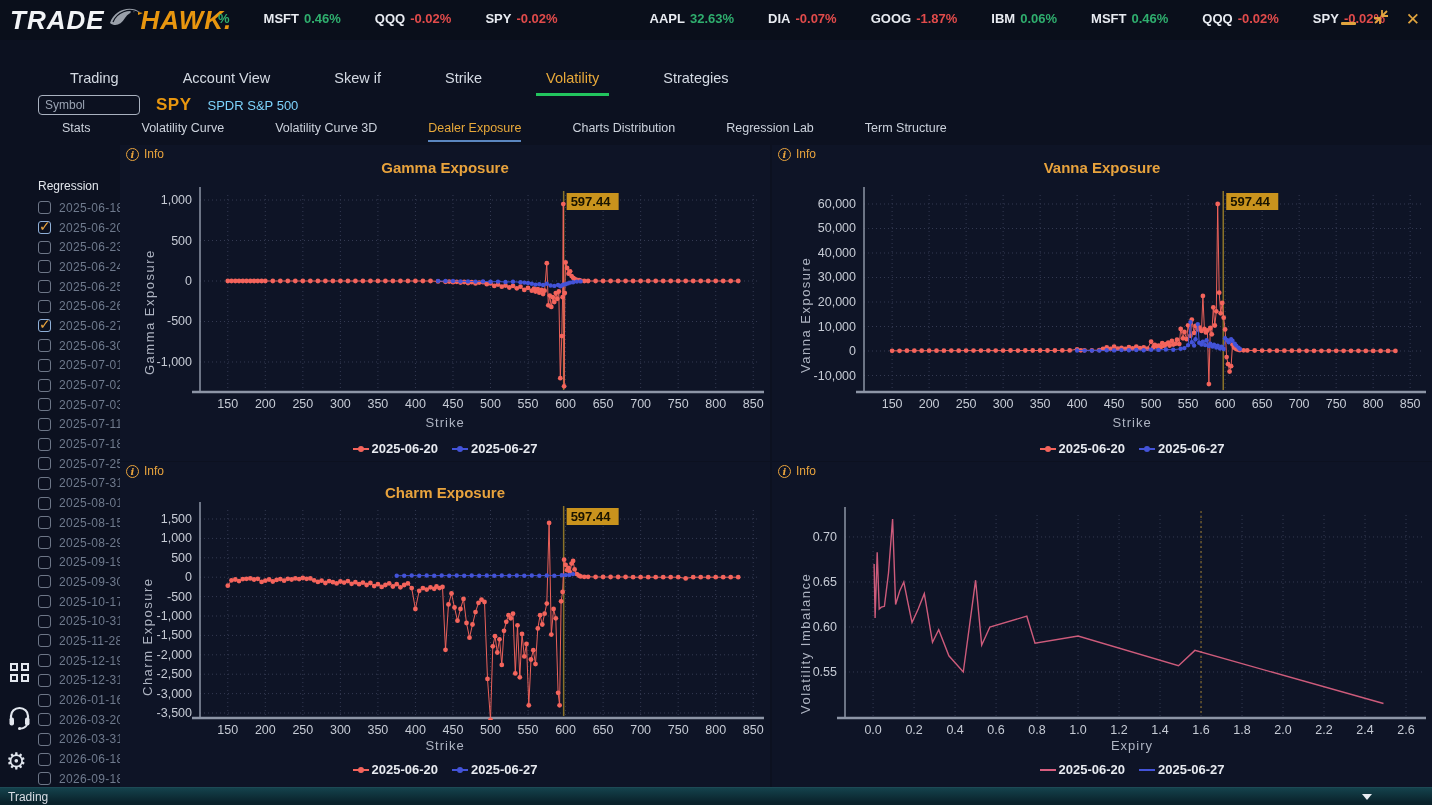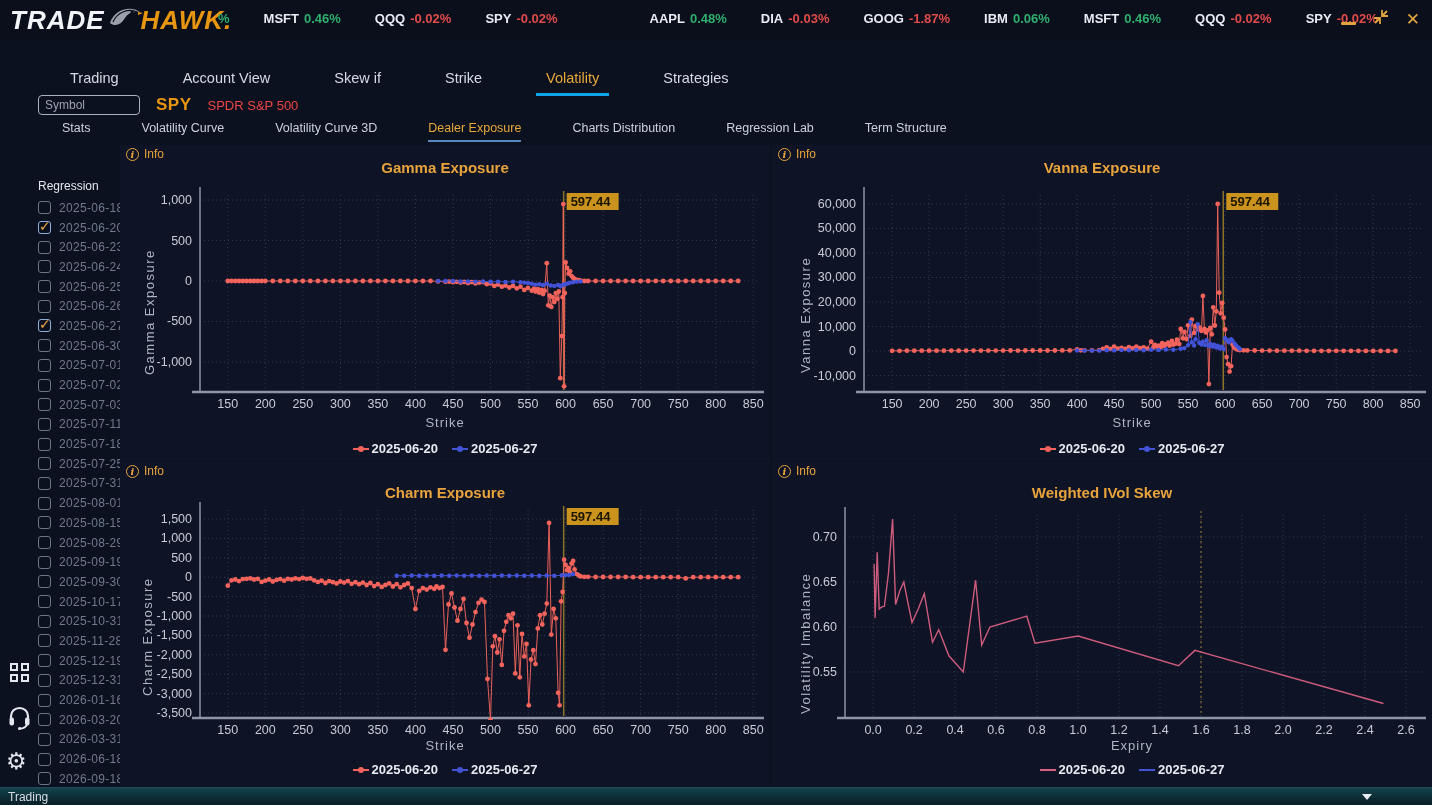--- a/index.html
+++ b/index.html
@@ -25,28 +25,28 @@
 
   
   .appline { position:absolute; left:0; top:40px; width:1432px; height:24px; }
   .appname { position:absolute; left:30px; top:3px; font-size:13px; font-weight:bold; color:#eef1f6; }
   .bolt { position:absolute; left:9px; top:2px; }
   .clock { position:absolute; right:12px; top:4px; font-size:12.5px; color:#e9edf3; }
 
   
   .navtabs { position:absolute; left:60px; top:68px; display:flex; gap:44px; font-size:14.5px; }
   .nav-tab { color:#d4dae3; padding:2px 10px 7px 10px; cursor:pointer; }
-  .nav-tab.active { color:#e8a93a; border-bottom:3px solid #0ea5e9; }
+  .nav-tab.active { color:#e8a93a; border-bottom:3px solid #22c55e; }
 
   
   .symrow { position:absolute; left:38px; top:95px; display:flex; align-items:center; gap:16px; }
   .sym-input { width:102px; height:20px; background:#0c1120; border:1px solid #a9b1bf; border-radius:4px; color:#cfd5de; font-size:12px; padding:0 6px; font-family:inherit; }
   .sym-input::placeholder { color:#9aa3b2; }
   .sym-ticker { color:#e8960f; font-weight:900; font-size:17px; letter-spacing:0.5px; }
-  .sym-name { color:#ef4444; font-size:13px; }
+  .sym-name { color:#7dd3fc; font-size:13px; }
 
   
   .subtabs { position:absolute; left:38px; top:121px; display:flex; gap:27px; font-size:12.5px; }
   .sub-tab { color:#ccd2dc; padding-bottom:5px; cursor:pointer;margin-left:24px; }
   .sub-tab.active { color:#e8a93a; border-bottom:2px solid #5b87c0; }
 
   
   .expir-title { position:absolute; left:38px; top:179px; font-size:12px; color:#e2e6ec; }
   .expir-list { position:absolute; left:38px; top:198px; width:92px; height:592px; overflow:hidden; }
   .expir-item { display:flex; align-items:center; gap:8px; height:19.7px; cursor:pointer; }
@@ -112,25 +112,25 @@
         <span class="t-item">
           <span class="t-sym">QQQ</span>
           <span class="t-down">-0.02%</span>
         </span>
         <span class="t-item">
           <span class="t-sym">SPY</span>
           <span class="t-down">-0.02%</span>
         </span>
         <span class="t-item">
           <span class="t-sym">AAPL</span>
-          <span class="t-up">0.48%</span>
+          <span class="t-up">32.63%</span>
         </span>
         <span class="t-item">
           <span class="t-sym">DIA</span>
-          <span class="t-down">-0.03%</span>
+          <span class="t-down">-0.07%</span>
         </span>
         <span class="t-item">
           <span class="t-sym">GOOG</span>
           <span class="t-down">-1.87%</span>
         </span>
         <span class="t-item">
           <span class="t-sym">IBM</span>
           <span class="t-up">0.06%</span>
         </span>
         <span class="t-item">
@@ -1066,21 +1066,20 @@
           <span>2025-06-27</span>
         </span>
       </div>
   </div>
 
   <div class="chart-card" style="left:772px; top:462px; width:660px; height:326px;">
     <div class="info-row">
         <span class="circle-i"></span>
         <span class="info-text">Info</span>
       </div>
-    <div class="chart-title" style="top:22px;">Weighted IVol Skew</div>
     <div class="ylab" style="left:26px; top:62px; height:190px;">Volatility Imbalance</div>
     <svg class="plot" width="660" height="326">
         <defs>
           <clipPath id="clip3">
             <rect x="73" y="49" width="577" height="209"></rect>
           </clipPath>
         </defs>
         <line x1="73" y1="74.96327810120923" x2="650" y2="74.96327810120923" stroke="#343a52" stroke-width="1" stroke-dasharray="1 3"></line>
         <line x1="73" y1="119.96999552171968" x2="650" y2="119.96999552171968" stroke="#343a52" stroke-width="1" stroke-dasharray="1 3"></line>
         <line x1="73" y1="164.97671294223022" x2="650" y2="164.97671294223022" stroke="#343a52" stroke-width="1" stroke-dasharray="1 3"></line>

